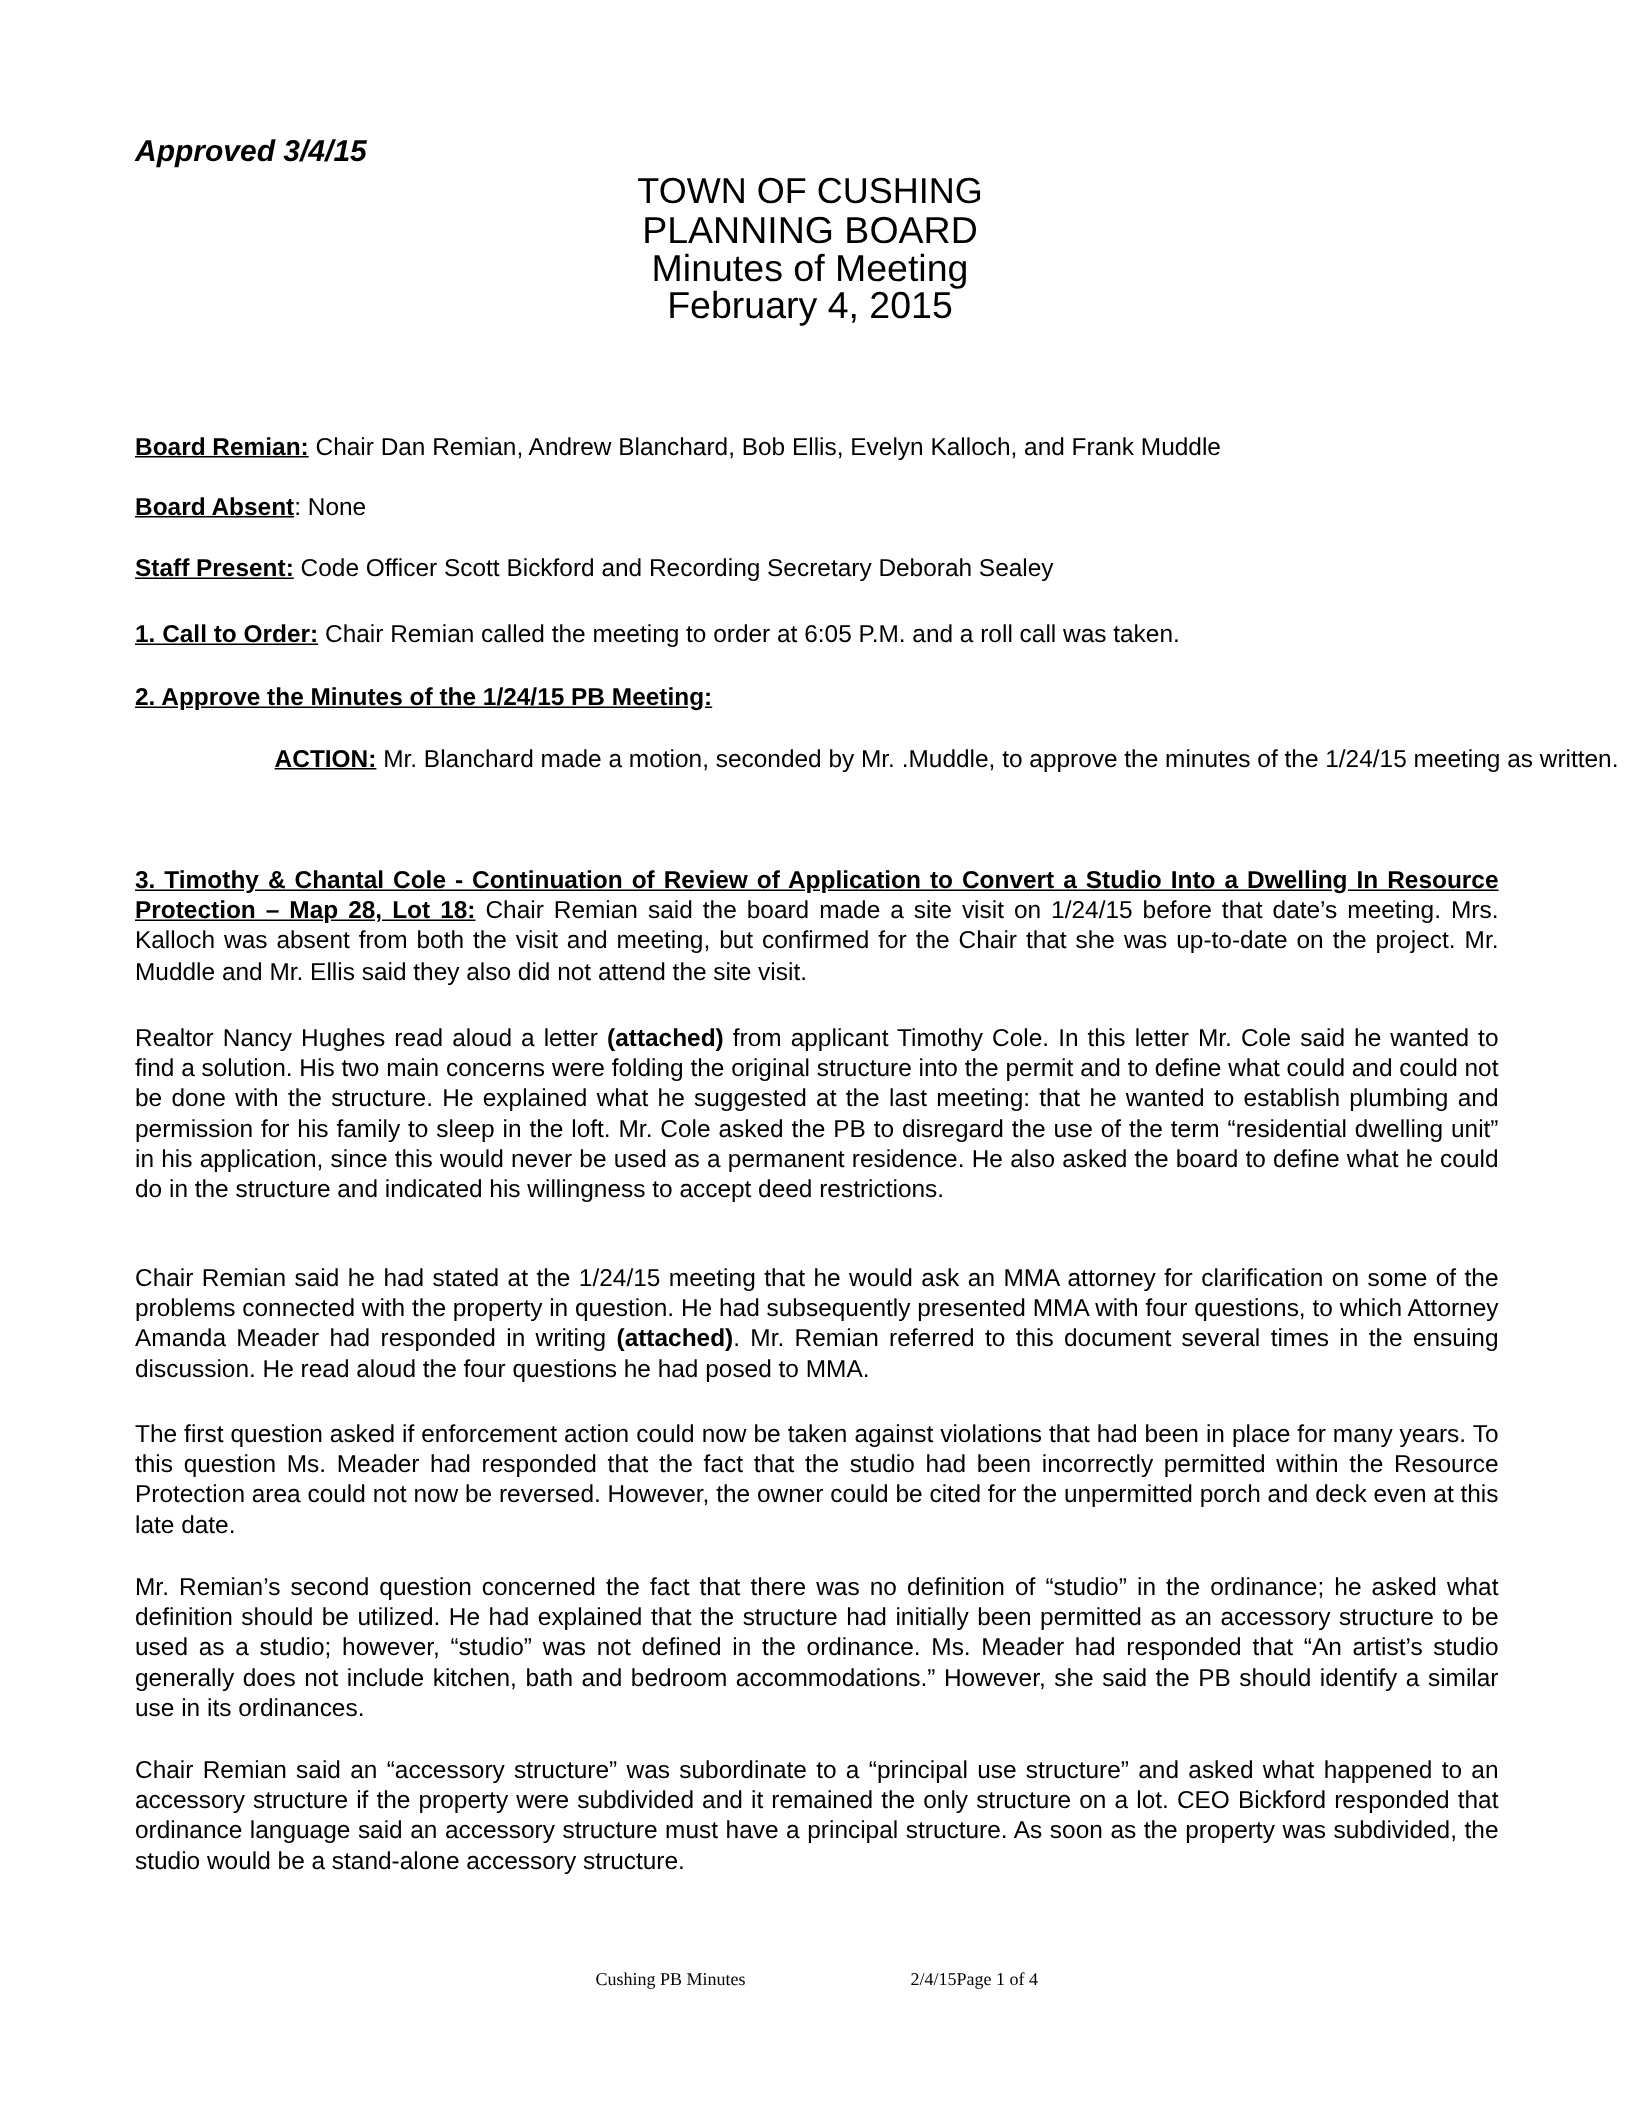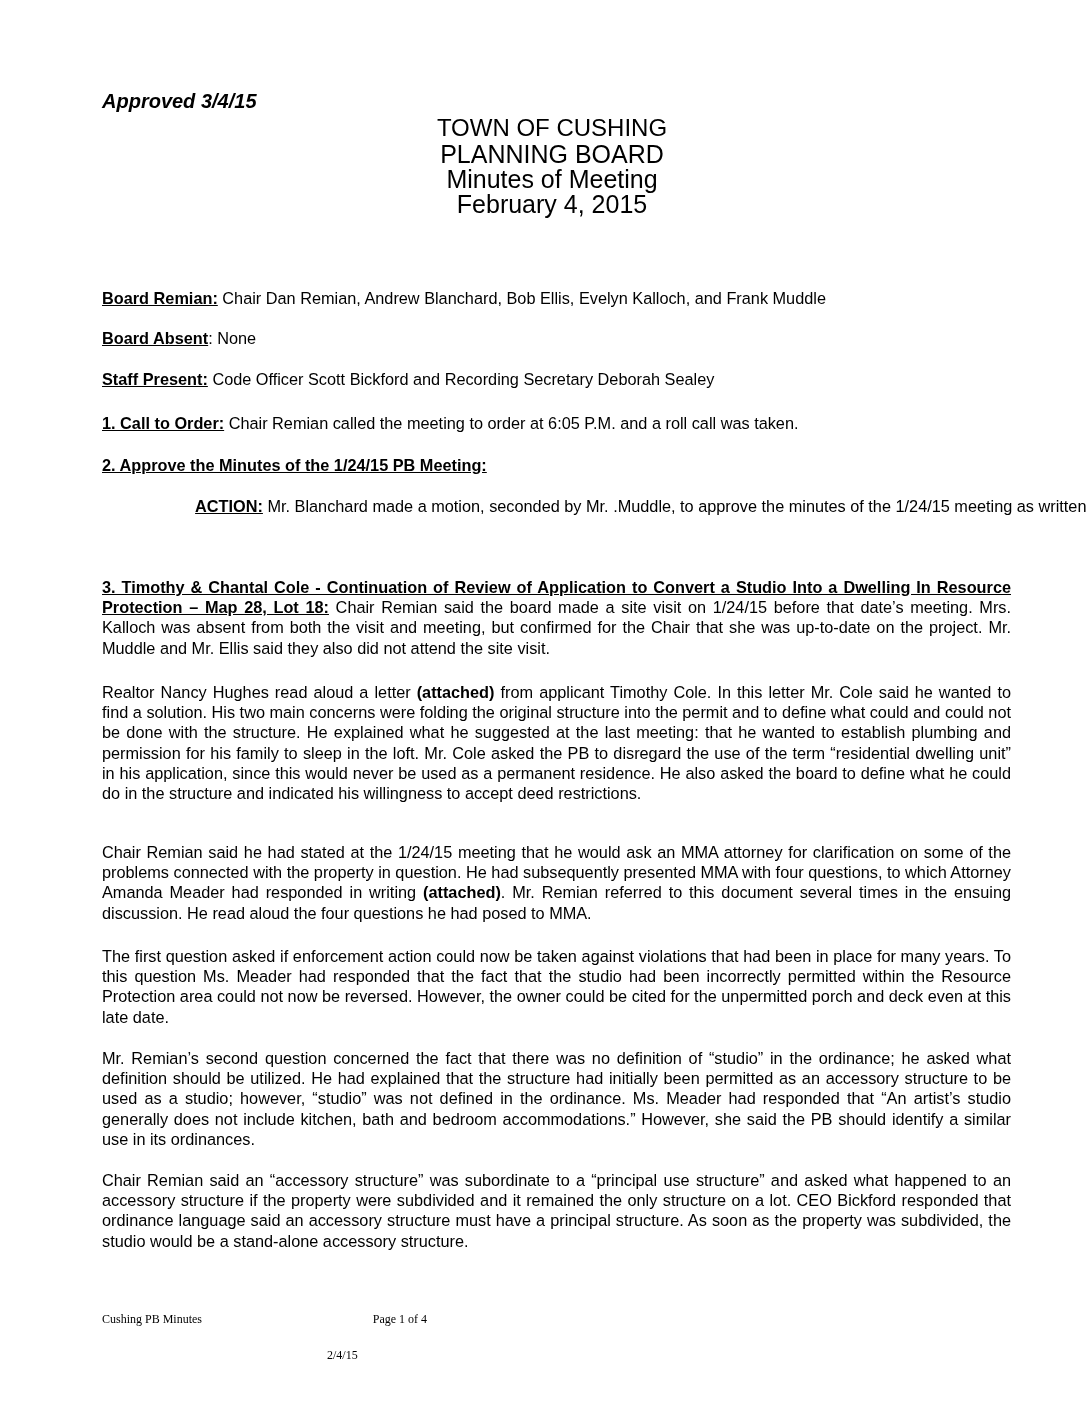--- a/index.html
+++ b/index.html
@@ -1,41 +1,41 @@
 <!DOCTYPE html>
 <html><head>
   <meta charset="utf-8">
   <style>
     html, body { margin: 0; padding: 0; background: #ffffff; }
     body {
       width: 1088px; height: 1408px; position: relative; overflow: hidden;
       font-family: "Liberation Sans", sans-serif; color: #000;
     }
-    .page { position: absolute; left: 12px; top: 0; width: 971px; height: 1408px; }
+    .page { position: absolute; left: 0; top: 0; width: 971px; height: 1408px; }
     .approved {
       position: absolute; left: 90px; top: 90px;
       font-weight: bold; font-style: italic; font-size: 20px;
     }
     .header { position: absolute; left: 340px; width: 400px; text-align: center; top: 114px; }
     .header .town { font-size: 24px; line-height: 28px; }
     .header .sub { font-size: 25px; line-height: 25px; }
     .body-text {
       position: absolute; left: 90px; width: 909px;
       font-size: 16.3px; line-height: 20.2px; text-align: justify;
     }
     .lbl { font-weight: bold; text-decoration: underline; }
     b { font-weight: bold; }
     .action-block { padding-left: 80px; text-indent: -80px; text-align: left; }
     .action-block .indent { display: block; }
     .footer {
       position: absolute; top: 1312px; left: 90px; width: 909px;
       font-family: "Liberation Serif", serif; font-size: 12px;
-      display: flex; justify-content: flex-start; gap: 15px;
+      display: flex; justify-content: center;
     }
-    .footer span:nth-child(2) { margin-left: 110px; margin-top: 36px; }
+    .footer span:nth-child(2) { margin-left: 110px; }
   </style>
 </head>
 <body>
 
 <div class="page">
 
   <div class="approved">Approved 3/4/15</div>
 
   <div class="header">
     <div class="town">TOWN OF CUSHING</div>

